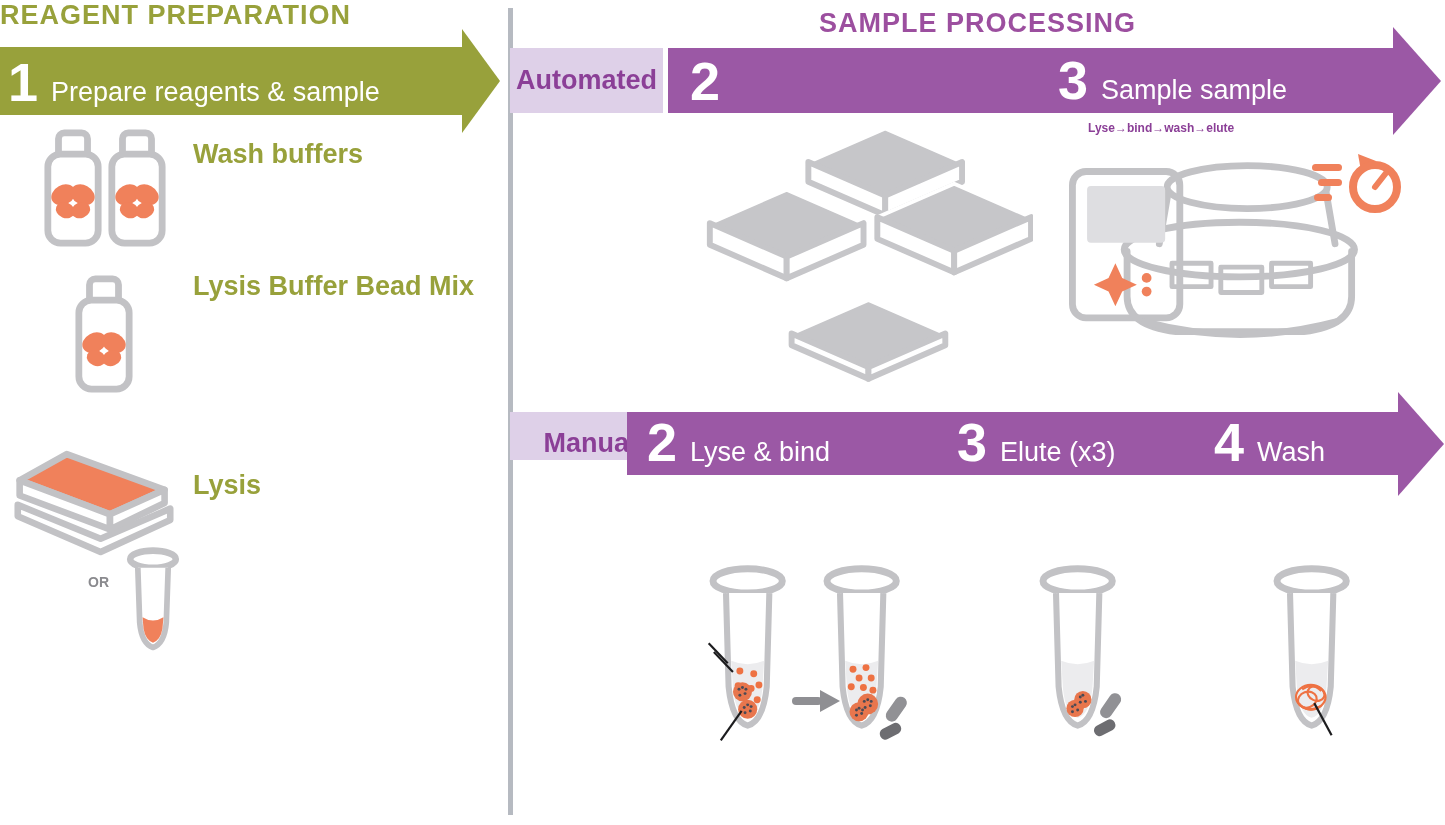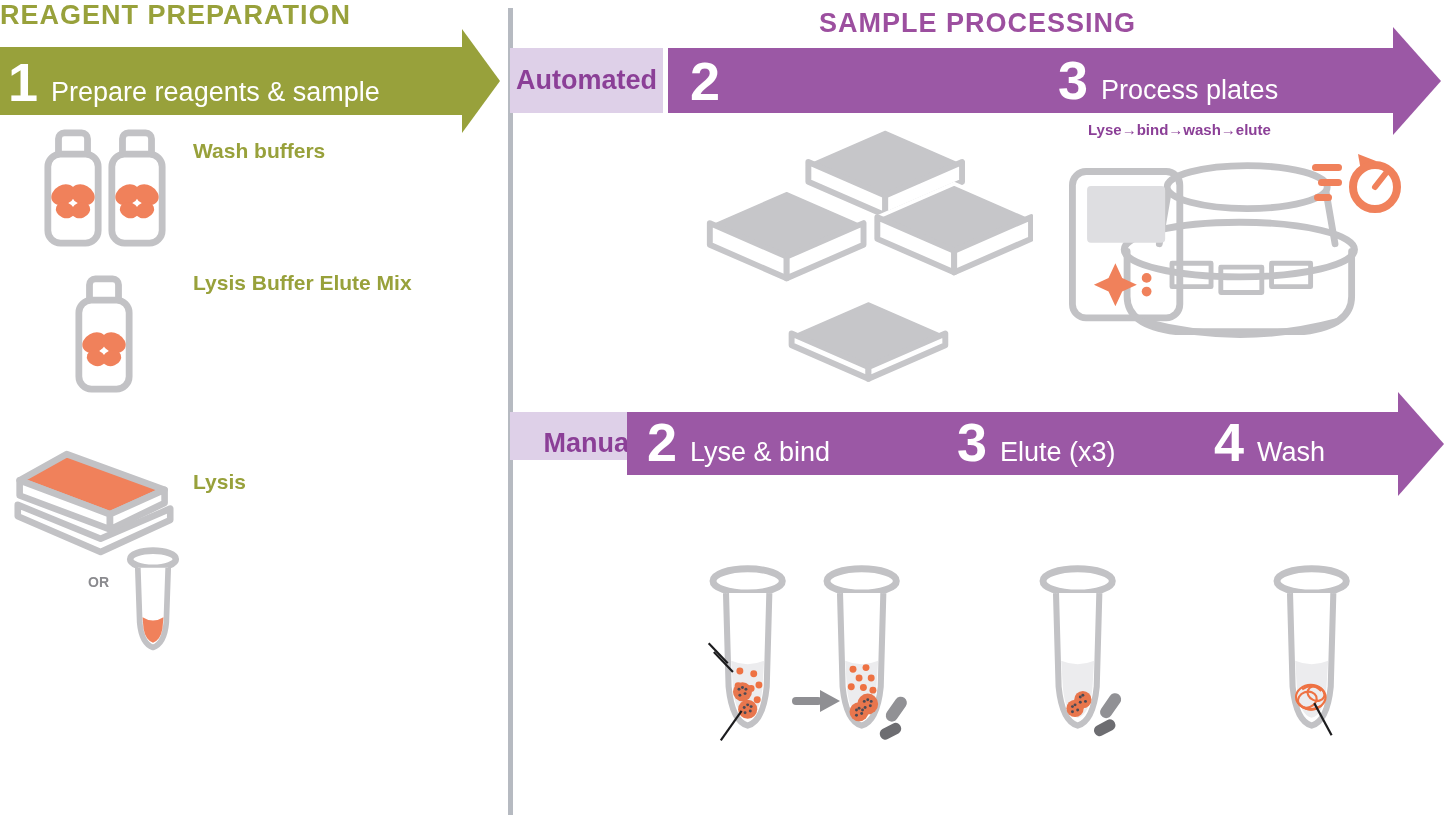--- a/index.html
+++ b/index.html
@@ -15,23 +15,23 @@
   .olive-text{color:#98a13b;}
   .purple-text{color:#9c4f9f;}
   
   .arrow-body{background:#98a13b;}
   .p-arrow-body{background:#9b58a5;}
   .mode-box{background:#ded0e8; text-align:center; font-weight:bold; color:#8b3f97;}
   .arrow-head{width:0;height:0;border-style:solid;border-color:transparent;}
   .step{position:absolute; bottom:7px; display:flex; align-items:baseline; white-space:nowrap; color:#fff;}
   .step .num{font-size:54px; font-weight:bold; line-height:0.9;}
   .step .lbl{font-size:27px; font-weight:normal; margin-left:13px;}
-  .substep{font-size:15px; font-weight:bold; color:#8b3f97; white-space:nowrap;}
+  .substep{font-size:12px; font-weight:bold; color:#8b3f97; white-space:nowrap;}
   
-  .item-label{font-size:21px; font-weight:bold; color:#98a13b; white-space:nowrap;}
+  .item-label{font-size:27px; font-weight:bold; color:#98a13b; white-space:nowrap;}
   .or-label{font-size:14px; font-weight:bold; color:#8a8a8e;}
   .divider{background:#b6bac1;}
   svg{display:block;}
 </style>
 </head>
 <body>
 
 <div class="canvas">
 
   <div class="abs sec-title olive-text" style="left:0; top:8; width:508;">REAGENT PREPARATION</div>
@@ -69,21 +69,21 @@
   <svg class="abs" style="left:73px; top:275px;" width="62" height="118" viewBox="0 0 62 122">
     <rect x="16" y="4" width="30" height="26" rx="6" fill="#fff" stroke="#c2c2c5" stroke-width="7"></rect>
     <rect x="5" y="26" width="52" height="92" rx="13" fill="#fff" stroke="#c2c2c5" stroke-width="7"></rect>
     <g fill="#f0815b">
       <ellipse cx="21" cy="70" rx="13" ry="10" transform="rotate(-28 21 70)"></ellipse>
       <ellipse cx="41" cy="70" rx="13" ry="10" transform="rotate(28 41 70)"></ellipse>
       <ellipse cx="23" cy="86" rx="10" ry="8" transform="rotate(22 23 86)"></ellipse>
       <ellipse cx="39" cy="86" rx="10" ry="8" transform="rotate(-22 39 86)"></ellipse>
     </g>
   </svg>
-  <div class="abs item-label" style="left:193px; top:271px;">Lysis Buffer Elute Mix</div>
+  <div class="abs item-label" style="left:193px; top:271px;">Lysis Buffer Bead Mix</div>
 
   <svg class="abs" style="left:14px; top:448px;" width="160" height="110" viewBox="0 0 170 112">
     <path d="M4,58 L92,94 L166,62 L166,74 L92,108 L4,70 Z" fill="#fff" stroke="#c2c2c5" stroke-width="7" stroke-linejoin="round"></path>
     <path d="M56,4 L160,42 L102,68 L6,32 Z" fill="#f0815b" stroke="#c2c2c5" stroke-width="7" stroke-linejoin="round"></path>
     <path d="M6,32 L102,68 L102,84 L6,48 Z" fill="#fff" stroke="#c2c2c5" stroke-width="7" stroke-linejoin="round"></path>
     <path d="M102,68 L160,42 L160,56 L102,84 Z" fill="#fff" stroke="#c2c2c5" stroke-width="7" stroke-linejoin="round"></path>
   </svg>
   <div class="abs item-label" style="left:193px; top:470px;">Lysis</div>
 
   <div class="abs or-label" style="left:88px; top:574px;">OR</div>
@@ -98,21 +98,21 @@
 
   <div class="abs mode-box" style="left:510px; top:48px; width:153px; height:65px; line-height:65px; font-size:27px;">Automated</div>
 
   <div class="abs sec-title purple-text" style="left:510px; top:8px; width:935px;">SAMPLE PROCESSING</div>
   <div class="abs p-arrow-body" style="left:668px; top:48px; width:725px; height:65px;">
     <div class="step" style="left:22px;">
       <span class="num">2</span>
     </div>
     <div class="step" style="left:390px;">
       <span class="num">3</span>
-      <span class="lbl">Process plates</span>
+      <span class="lbl">Sample sample</span>
     </div>
   </div>
   <div class="abs arrow-head" style="left:1393px; top:27px; border-width:54px 0 54px 48px; border-left-color:#9b58a5;"></div>
   <div class="abs substep" style="left:1088px; top:121px;">Lyse→bind→wash→elute</div>
 
   <svg class="abs" style="left:698px; top:126px;" width="335" height="275" viewBox="0 0 340 278">
     <g stroke-linejoin="round">
 
       <g transform="translate(112,2)">
         <path d="M0,34 L78,0 L156,34 L78,68 Z" fill="#c6c6c9" stroke="#fff" stroke-width="4"></path>

